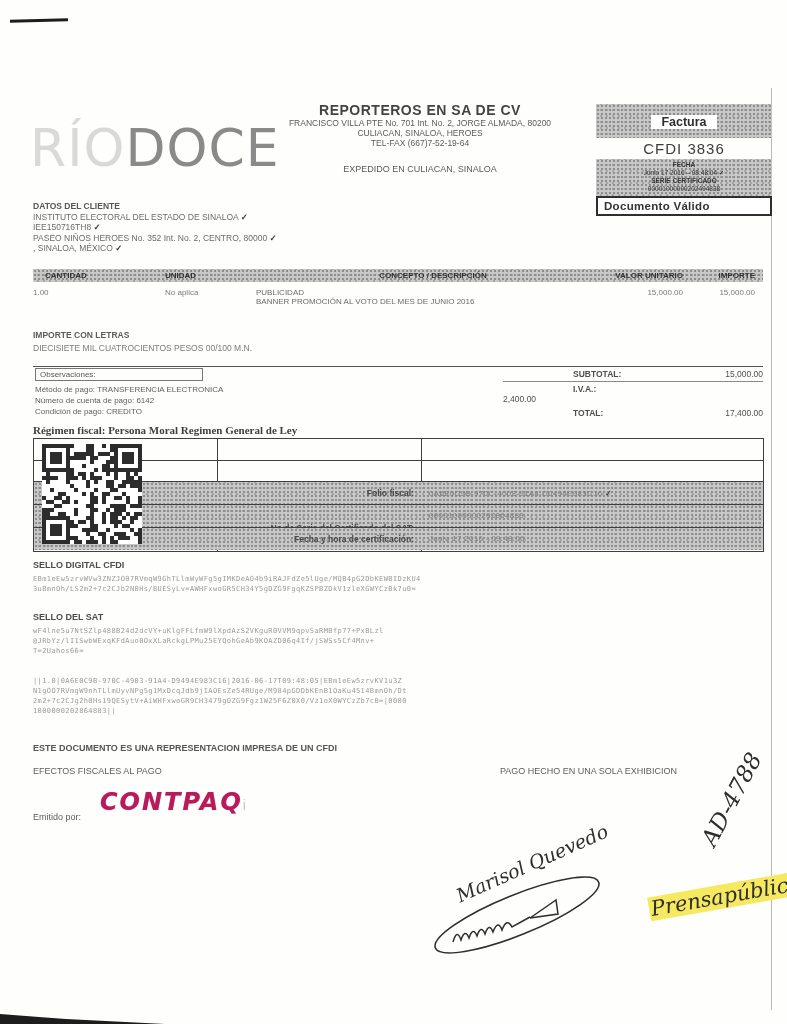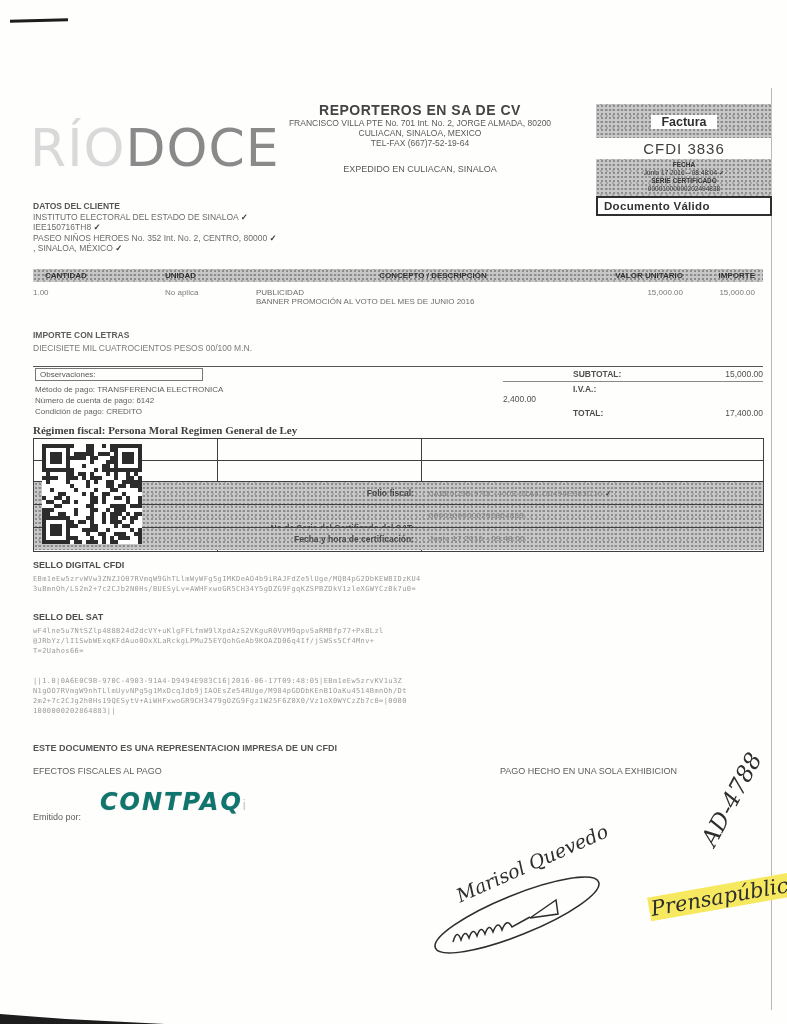--- a/index.html
+++ b/index.html
@@ -23,21 +23,21 @@
   
   .docvalid{border:2px solid #2f2f2f;background:#fff;font-size:11.5px;font-weight:bold;color:#333;
             padding:2px 6px;letter-spacing:.3px;}
   .fiscal-tbl{border:1px solid #3f3f3f;}
   .fiscal-row{position:absolute;left:0;width:100%;box-sizing:border-box;border-top:1px solid #3f3f3f;}
   .cell-line{position:absolute;top:0;bottom:0;width:1px;background:#3f3f3f;}
   .qr{position:absolute;background:#fff;}
   .qr i{position:absolute;width:4px;height:4px;background:#2c2c2c;}
   .lbl{font-size:8.5px;font-weight:bold;color:#474747;}
   .val{font-size:8px;color:#7e7e7e;letter-spacing:.3px;}
-  .contpaq{font-size:24px;font-weight:bold;letter-spacing:2px;color:#0f766e;
+  .contpaq{font-size:24px;font-weight:bold;letter-spacing:2px;color:#be185d;
            text-shadow:0 0 1px #9b9b9b;font-family:"DejaVu Sans",sans-serif;font-style:italic;}
   .hl{background:#f6e95f;padding:0 2px;}
   .blackmark{background:#1d1d1d;}
   .scanline{background:#b9b9b9;}
   .sig-svg{position:absolute;}
 </style>
 </head>
 <body>
 
 <div class="page">
@@ -46,21 +46,21 @@
   <div class="abs blackmark" style="left:0;top:1013px;width:165px;height:11px;clip-path:polygon(0 10%,40% 55%,100% 100%,0 100%);"></div>
   <div class="abs scanline" style="left:771px;top:88px;width:1px;height:922px;"></div>
 
   <div class="abs" style="left:30px;top:118px;">
     <span class="logo-rio"><span>RÍO</span><span class="logo-doce">DOCE</span></span>
   </div>
 
   <div class="abs c" style="left:230px;top:102px;width:380px;">
     <div class="b" style="font-size:14px;letter-spacing:.5px;color:#444;">REPORTEROS EN SA DE CV</div>
     <div class="hdr-line">FRANCISCO VILLA PTE No. 701 Int. No. 2, JORGE ALMADA, 80200</div>
-    <div class="hdr-line">CULIACAN, SINALOA, MEXICO</div>
+    <div class="hdr-line">CULIACAN, SINALOA, HEROES</div>
     <div class="hdr-line">TEL-FAX (667)7-52-19-64</div>
     <div class="hdr-line" style="margin-top:16px;font-size:9px;">EXPEDIDO EN CULIACAN, SINALOA</div>
   </div>
 
   <div class="abs" style="left:596px;top:104px;width:176px;">
     <div class="speckle c" style="padding:8px 0;">
       <span class="b" style="font-size:12.5px;color:#2f2f2f;background:#fff;padding:0 10px;">Factura</span>
     </div>
     <div class="c" style="font-size:15px;color:#3d3d3d;letter-spacing:1px;padding:2px 0;">CFDI 3836</div>
     <div class="speckle c" style="padding:2px 0 3px;">

